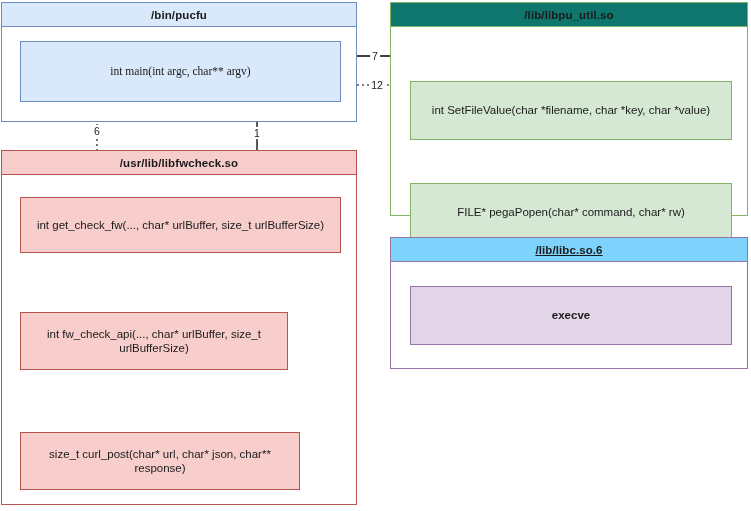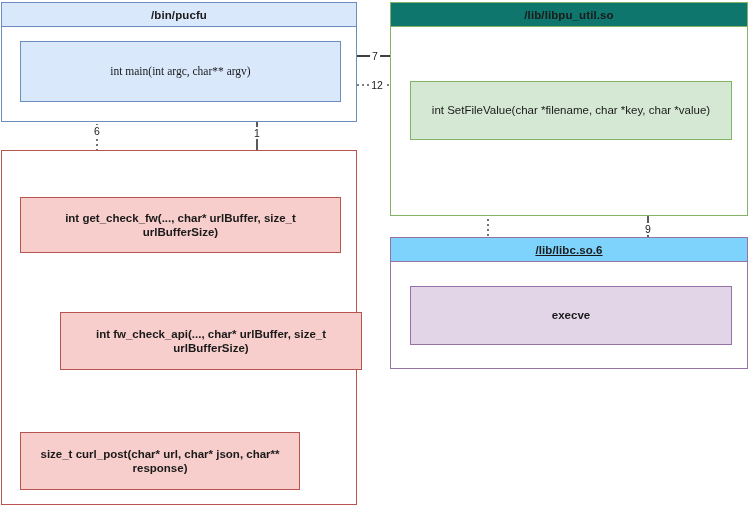--- a/index.html
+++ b/index.html
@@ -62,21 +62,21 @@
     display: flex;
     align-items: center;
     justify-content: center;
     text-align: center;
     font-size: 11.5px;
     color: #1a1a1a;
     padding: 2px 6px;
     line-height: 1.25;
   }
   .fnbox.blue   { background: #dae8fc; border-color: #6c8ebf; }
-  .fnbox.red    { background: #f8cecc; border-color: #b85450; font-weight: bold; }
+  .fnbox.red    { background: #f8cecc; border-color: #b85450; }
   .fnbox.green  { background: #d5e8d4; border-color: #82b366; margin-top: 40px; }
   .fnbox.purple { background: #e1d5e7; border-color: #9673a6; }
 
   
   #edges {
     position: absolute;
     left: 0;
     top: 0;
     width: 751px;
     height: 511px;
@@ -148,28 +148,30 @@
   <div class="edge-label" style="left:488px; top:119px;">11</div>
   <div class="edge-label" style="left:648px; top:229px;">9</div>
   <div class="edge-label" style="left:488px; top:229px;margin-top:41px;">10</div>
 
   <div class="group blue" style="left:1px; top:2px; width:356px; height:120px;">
     <div class="group-title">/bin/pucfu</div>
     <div class="fnbox blue" style="left:18px; top:38px; width:321px; height:61px;font-family:Liberation Serif, serif;">int main(int argc, char** argv)</div>
   </div>
 
   <div class="group red" style="left:1px; top:150px; width:356px; height:355px;">
+    <div class="group-title">/usr/lib/libfwcheck.so</div>
     <div class="fnbox red" style="left:18px; top:46px; width:321px; height:56px;">int get_check_fw(..., char* urlBuffer, size_t urlBufferSize)</div>
-    <div class="fnbox red" style="left:18px; top:161px; width:302px; height:58px;margin-left:40px;">int fw_check_api(..., char* urlBuffer, size_t urlBufferSize)</div>
+    <div class="fnbox red" style="left:18px; top:161px; width:268px; height:58px;">int fw_check_api(..., char* urlBuffer, size_t urlBufferSize)</div>
     <div class="fnbox red" style="left:18px; top:281px; width:280px; height:58px;">size_t curl_post(char* url, char* json, char** response)</div>
   </div>
 
   <div class="group green" style="left:390px; top:2px; width:358px; height:214px;">
     <div class="group-title">/lib/libpu_util.so</div>
     <div class="fnbox green" style="left:19px; top:38px; width:322px; height:59px;">int SetFileValue(char *filename, char *key, char *value)</div>
+    <div class="fnbox green" style="left:19px; top:140px; width:322px; height:59px;">FILE* pegaPopen(char* command, char* rw)</div>
   </div>
 
   <div class="group purple" style="left:390px; top:237px; width:358px; height:132px;">
     <div class="group-title">/lib/libc.so.6</div>
     <div class="fnbox purple" style="left:19px; top:48px; width:322px; height:59px;font-weight:bold;">execve</div>
   </div>
 
 </div>
 
 </body></html>

